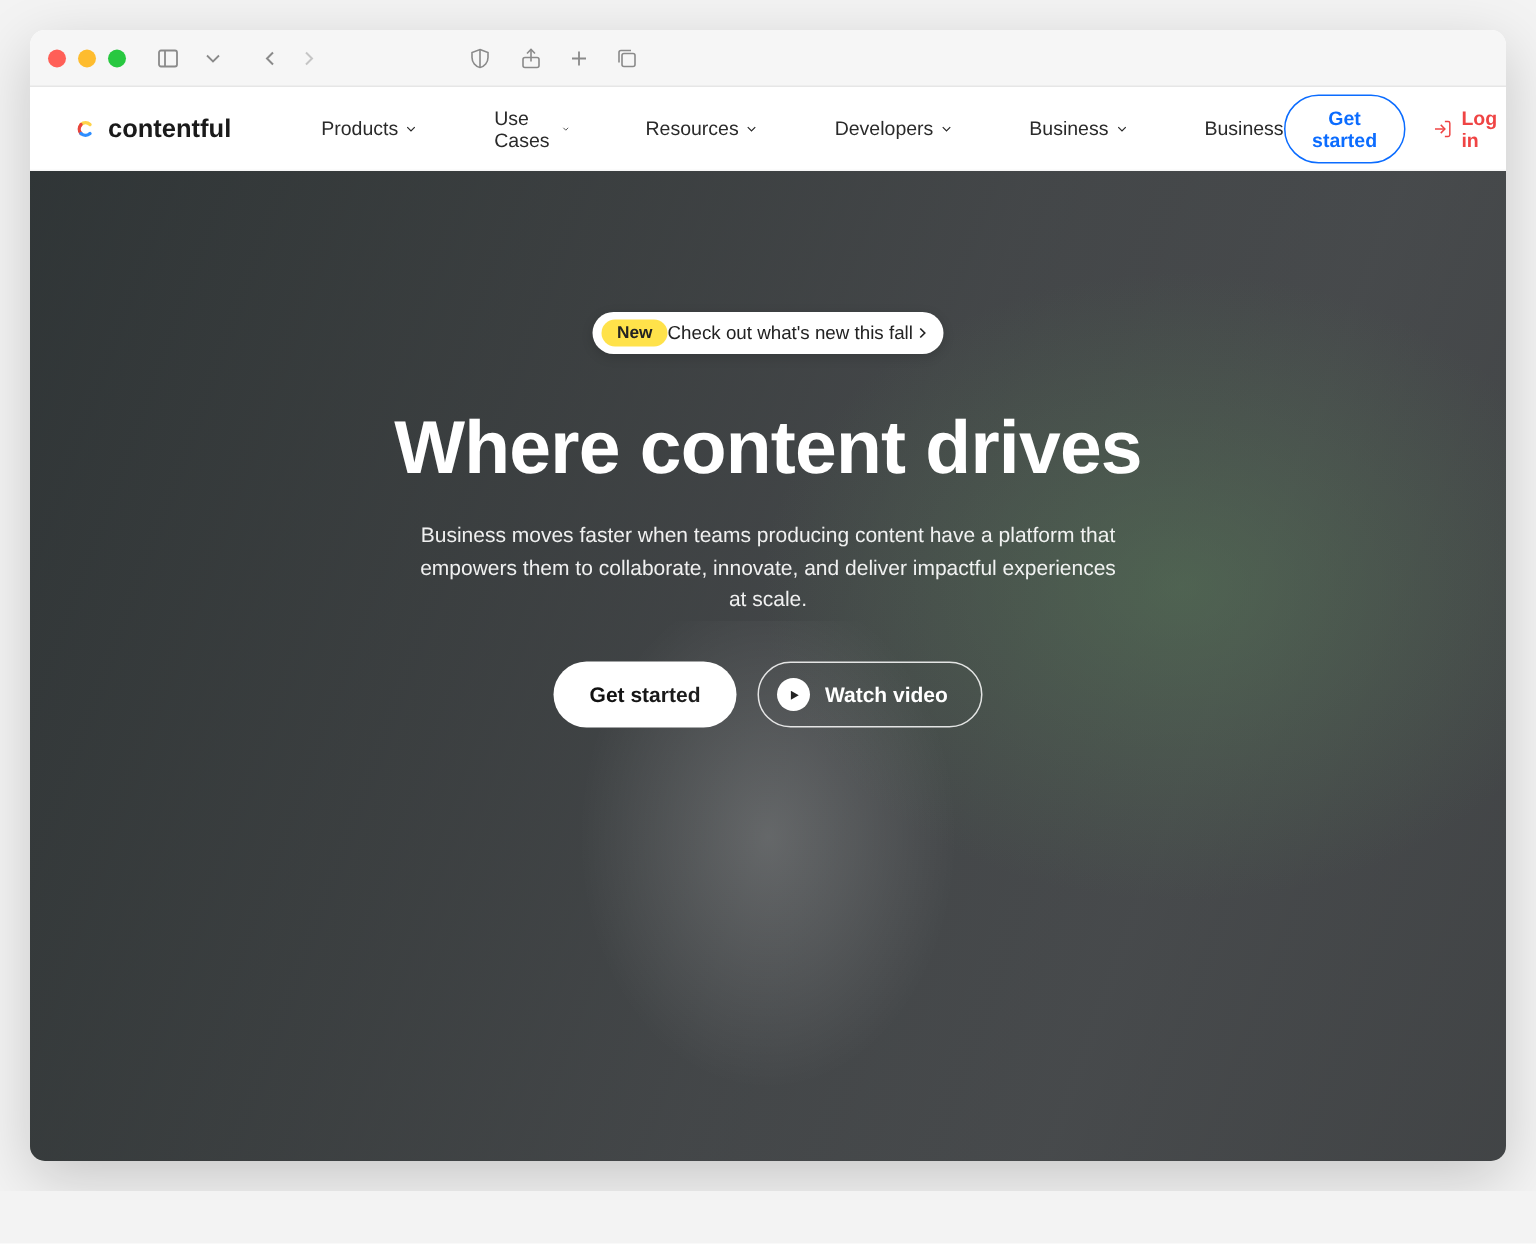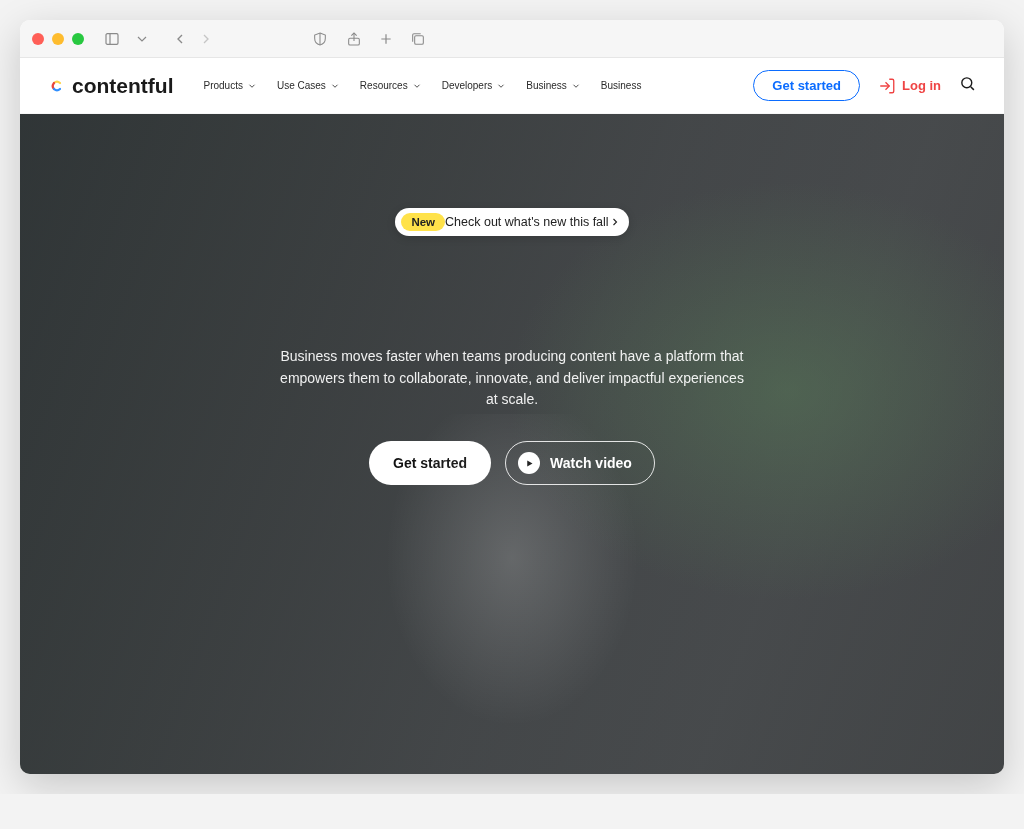--- a/index.html
+++ b/index.html
@@ -62,26 +62,26 @@
 
   
   .site-header {
     display: flex;
     align-items: center;
     padding: 0 28px;
     height: 56px;
     background: #fff;
     border-bottom: 1px solid rgba(0,0,0,0.03);
   }
-  .logo { display: flex; align-items: center; gap: 6px; font-weight: 700; font-size: 21px; color: #1a1a1a; }
+  .logo { display: flex; align-items: center; gap: 6px; font-weight: 700; font-size: 17px; color: #1a1a1a; }
   .logo-mark { width: 18px; height: 18px; }
   .main-nav { display: flex; align-items: center; gap: 20px; margin-left: 30px; }
   .nav-item {
     display: flex; align-items: center; gap: 4px;
-    font-size: 10px; color: #2a2a2a; cursor: pointer;
+    font-size: 13px; color: #2a2a2a; cursor: pointer; margin-left: 30px;
   }
   .nav-item svg { width: 10px; height: 10px; }
   .header-right { margin-left: auto; display: flex; align-items: center; gap: 18px; }
   .cta-pill {
     border: 1.5px solid #0b6cff;
     color: #0b6cff;
     padding: 7px 18px;
     border-radius: 999px;
     font-size: 13px;
     font-weight: 600;
@@ -318,21 +318,21 @@
 
   <div class="hero">
     <div class="announce">
       <span class="badge">New</span>
       <span>Check out what's new this fall</span>
       <svg viewBox="0 0 24 24" fill="none" stroke="currentColor" stroke-width="2.2">
           <polyline points="9 18 15 12 9 6"></polyline>
         </svg>
     </div>
     <h1>
-      <br>
+      <span>Where content drives</span><br>
     </h1>
     <p class="sub">Business moves faster when teams producing content have a platform that empowers them to collaborate, innovate, and deliver impactful experiences at scale.</p>
     <div class="hero-actions">
       <button class="btn-primary">Get started</button>
       <button class="btn-outline">
         <span class="play-circle">
           <svg viewBox="0 0 24 24" fill="#111">
               <polygon points="6 4 20 12 6 20"></polygon>
             </svg>
         </span>

